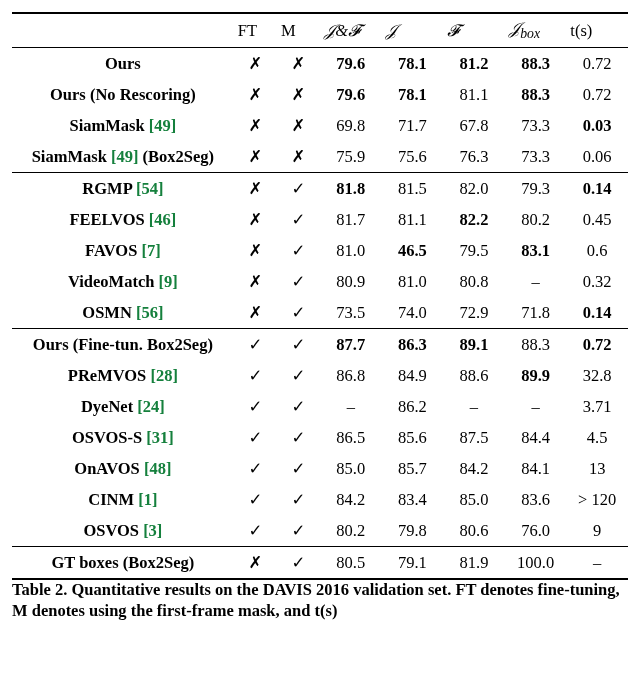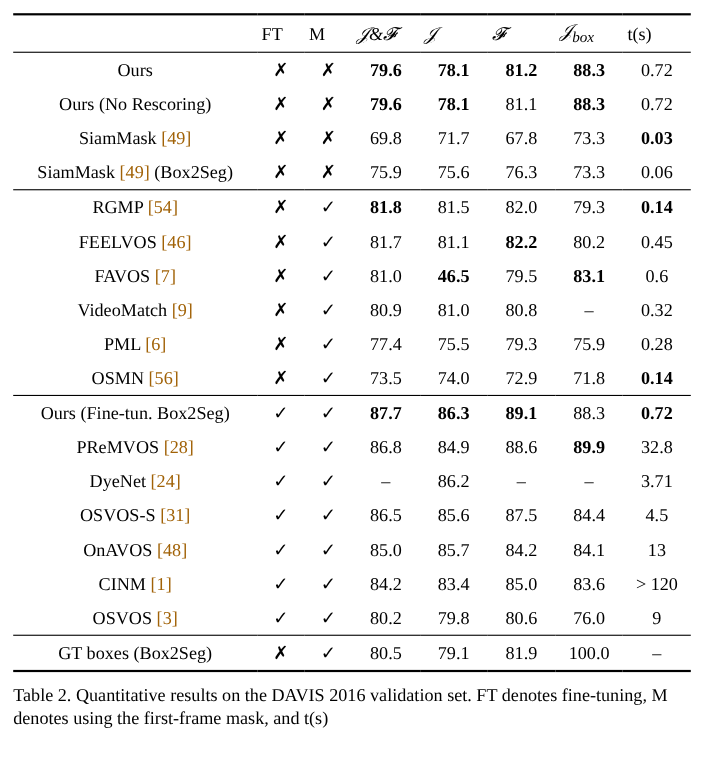--- a/index.html
+++ b/index.html
@@ -22,29 +22,31 @@
   text-align: left;
   padding: 5px 4px;
 }
 td {
   text-align: center;
   padding: 5.5px 4px;
   white-space: nowrap;
 }
 td.name {
   white-space: nowrap;
-}
-.cite { color: #a16207; }
+  font-weight: bold;
+}
+.cite { color: #15803d; }
 .thick { border-top: 2px solid #000; }
 .thin  { border-top: 1px solid #000; }
 .bold  { font-weight: bold; margin-top: 18px; }
 .caption {
   font-size: 16.5px;
-  margin-top: 11px;
+  margin-top: 0;
   line-height: 1.25;
+  font-weight: bold;
 }
 .math { font-style: italic; font-family: "Times New Roman", serif; }
 .tick { font-family: "Segoe UI Symbol","Apple Color Emoji",sans-serif; }
 </style>
 </head>
 <body>
 
 <table>
   <colgroup>
     <col style="width:36%">
@@ -143,30 +145,20 @@
         <td class="name">VideoMatch <span class="cite">[9]</span></td>
         <td><span class="tick">✗</span></td>
         <td><span class="tick">✓</span></td>
         <td>80.9</td>
         <td>81.0</td>
         <td>80.8</td>
         <td>–</td>
         <td>0.32</td>
       </tr>
       <tr>
-        <td class="name">PML <span class="cite">[6]</span></td>
-        <td><span class="tick">✗</span></td>
-        <td><span class="tick">✓</span></td>
-        <td>77.4</td>
-        <td>75.5</td>
-        <td>79.3</td>
-        <td>75.9</td>
-        <td>0.28</td>
-      </tr>
-      <tr>
         <td class="name">OSMN <span class="cite">[56]</span></td>
         <td><span class="tick">✗</span></td>
         <td><span class="tick">✓</span></td>
         <td>73.5</td>
         <td>74.0</td>
         <td>72.9</td>
         <td>71.8</td>
         <td class="bold">0.14</td>
       </tr>
       <tr class="thin">

